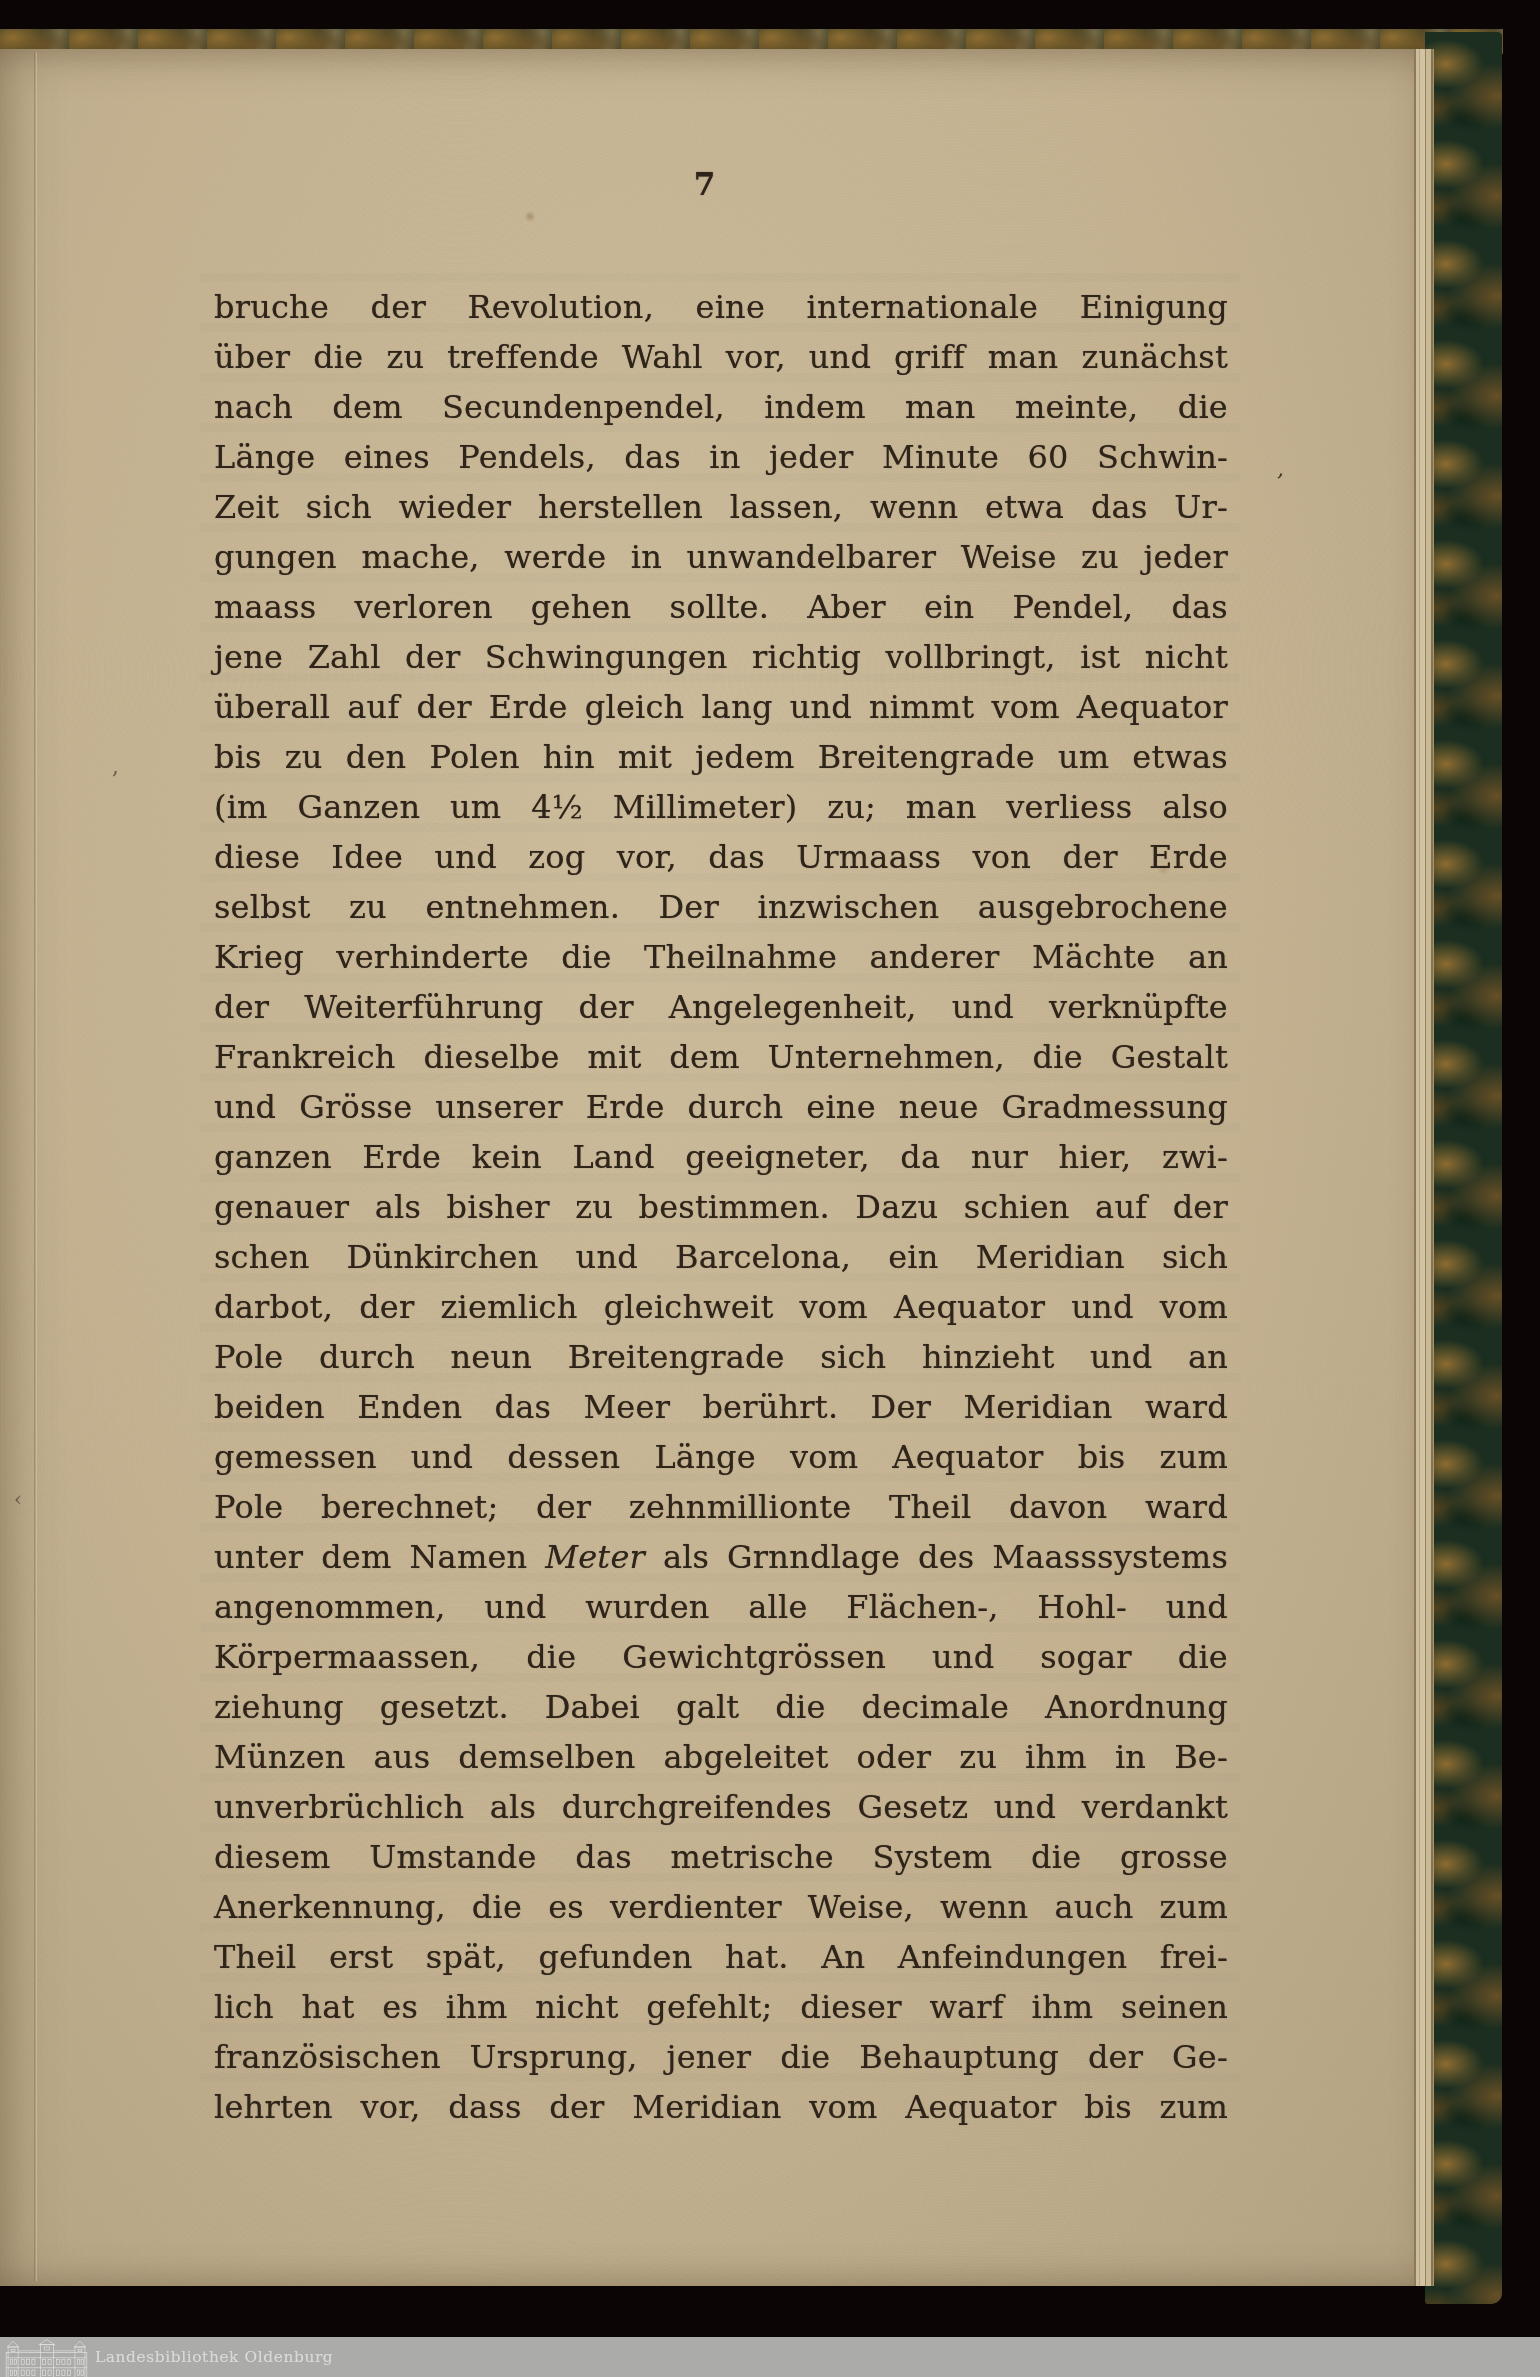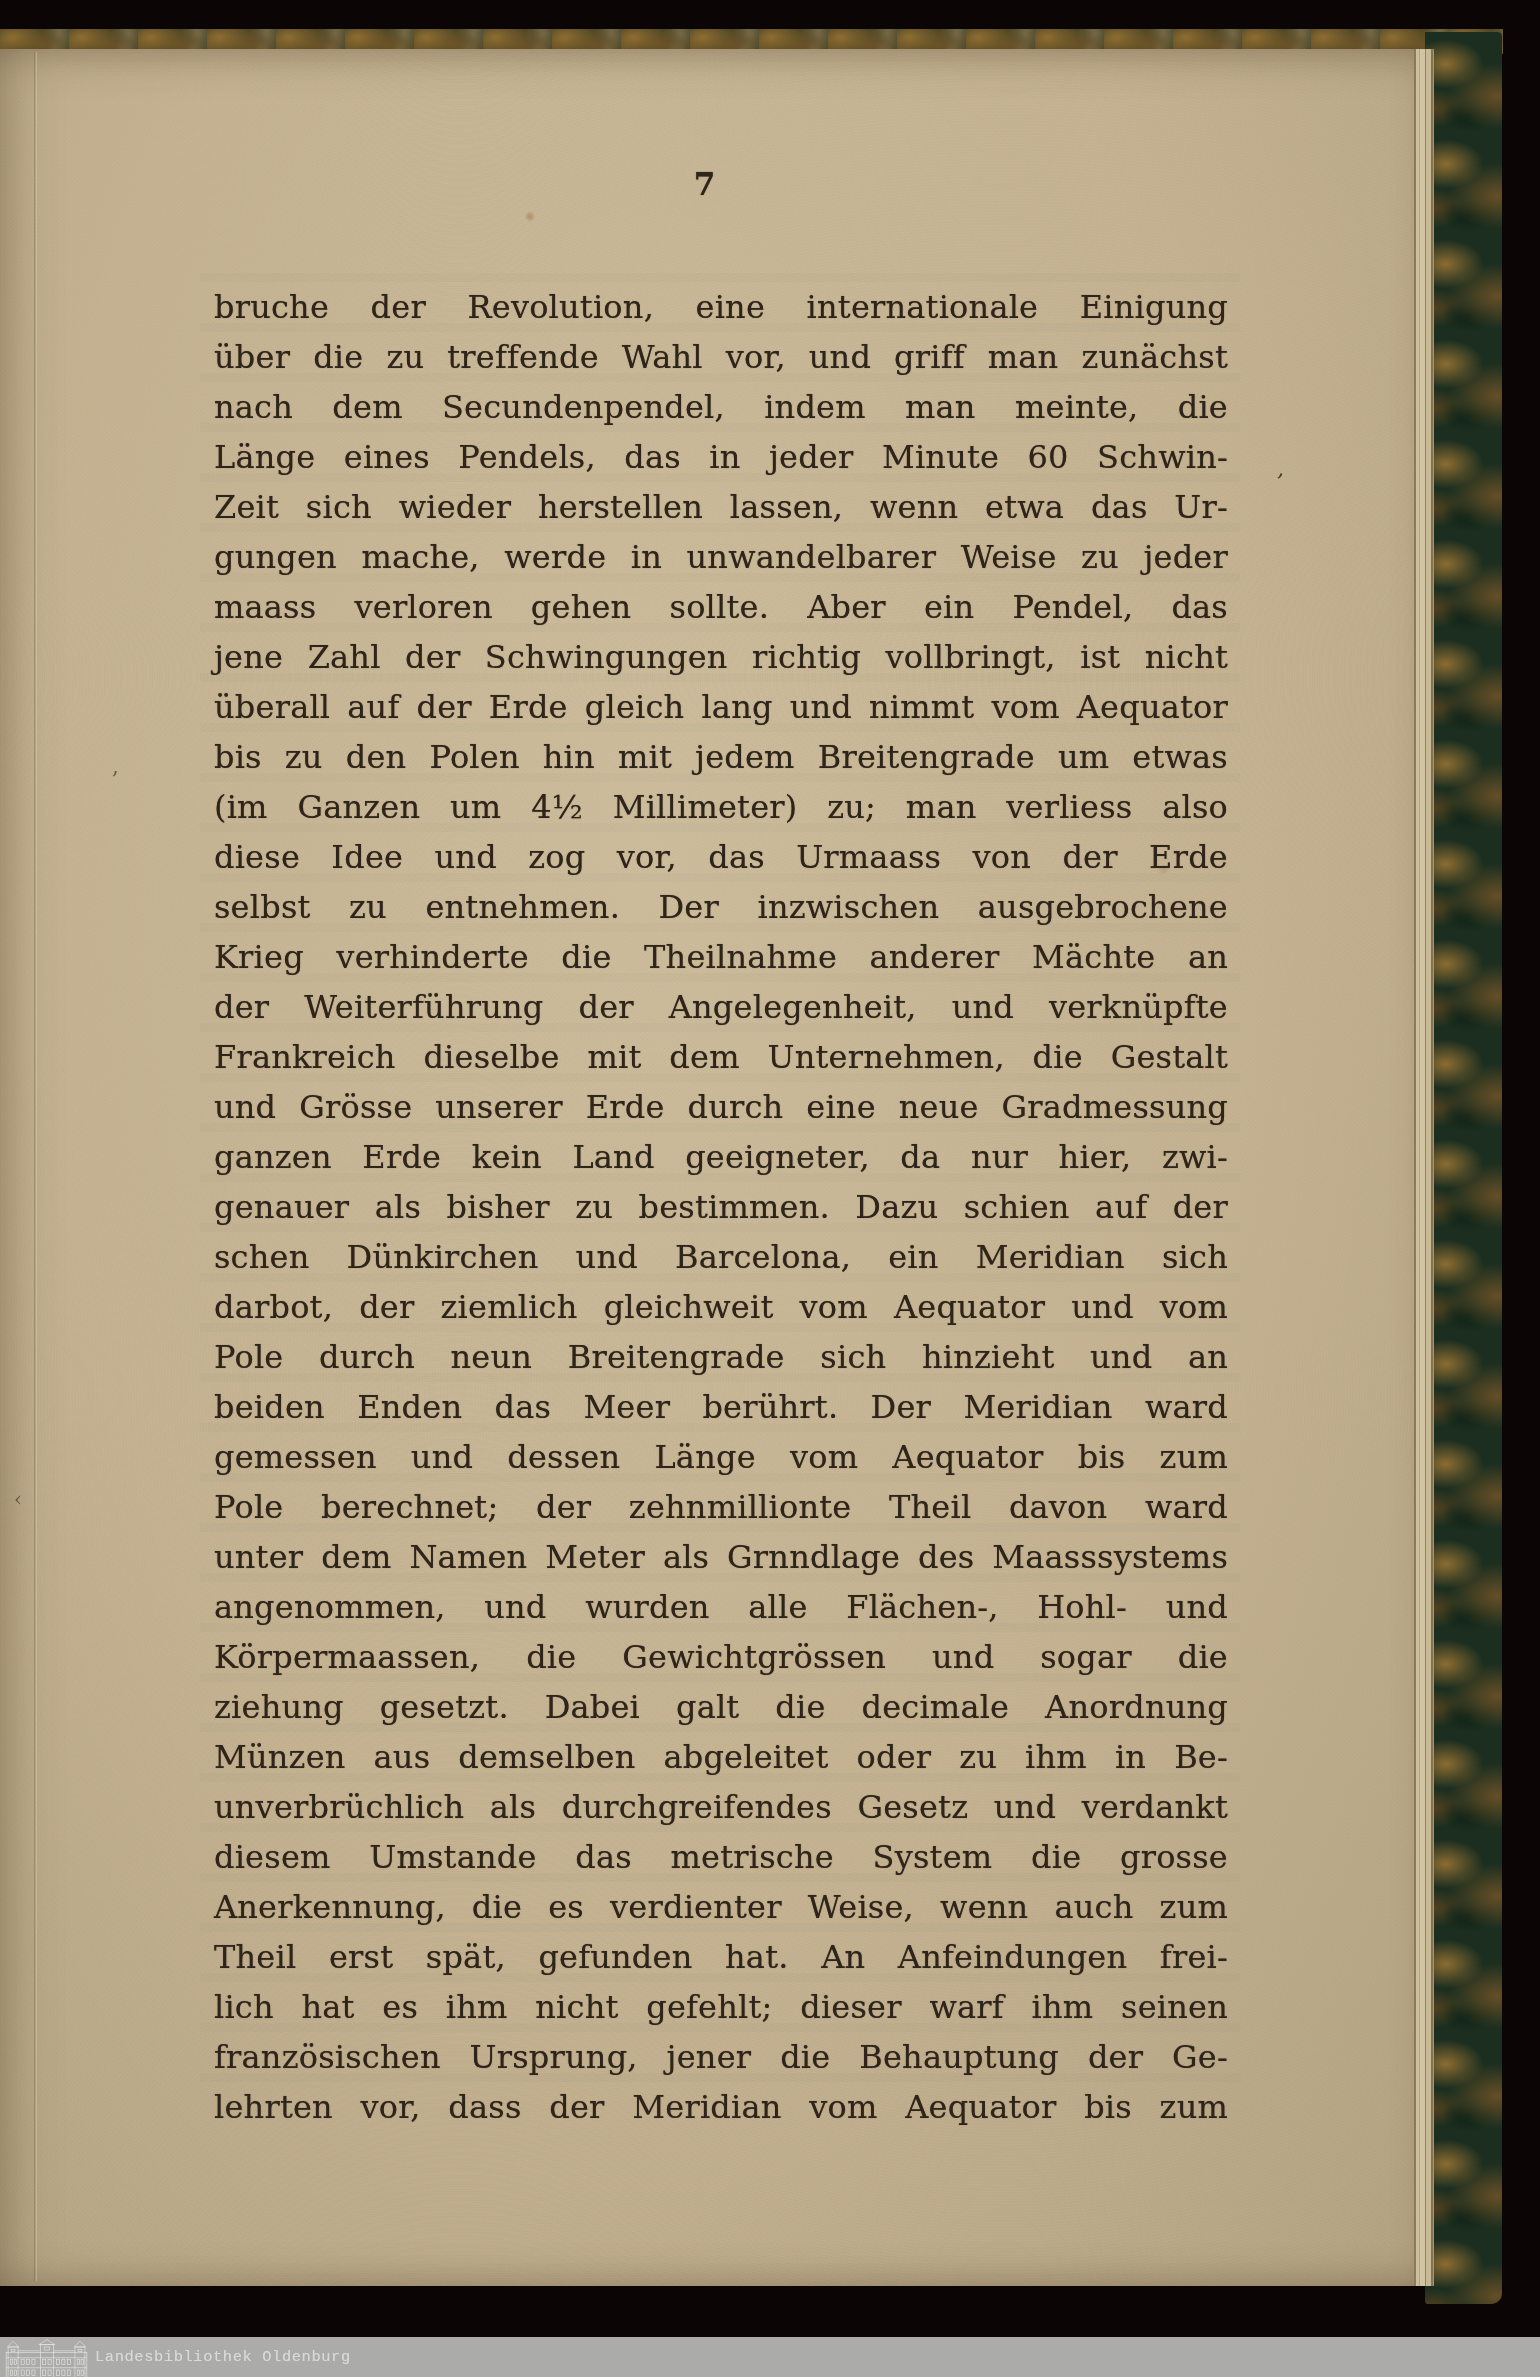--- a/index.html
+++ b/index.html
@@ -64,39 +64,38 @@
     text-shadow:0 0 1.2px rgba(46,36,26,.6);
   }
   .text-block{
     position:absolute;left:214px;top:209px;width:1014px;
     font-size:32px;line-height:50px;color:var(--ink);
     letter-spacing:0.2px;
     text-shadow:0 0 0.9px rgba(46,36,26,.55);
     margin-top:24px;
   }
   .line{text-align:justify;text-align-last:justify;white-space:normal;}
-  .it{}
+  .it{font-style:italic;}
   
   .speck{position:absolute;color:var(--ink);opacity:.8;font-size:23px;line-height:1;}
   .stain{
     position:absolute;border-radius:50%;
     background:radial-gradient(circle, rgba(122,84,40,.4), rgba(122,84,40,0) 70%);
   }
   
   .footer-bar{
     position:absolute;left:0;top:2337px;width:1540px;height:41px;
     background:var(--footer_bar);
   }
   .footer-logo{position:absolute;left:4.6px;top:2.3px;width:83px;height:39px;}
   .footer-logo svg{width:100%;height:100%;}
   .footer-label{
     position:absolute;left:95px;top:10.8px;
     font-size:15.4px;color:var(--footer_text);letter-spacing:0.6px;
     text-shadow:0 0 0.5px rgba(255,255,255,.35);
-    font-family:Liberation Mono, monospace;
   }
 </style>
 </head>
 <body>
 
 <div class="cover-top marble"></div>
 <div class="cover-right marble"></div>
 
 <div class="paper">
   <div class="crease"></div>

